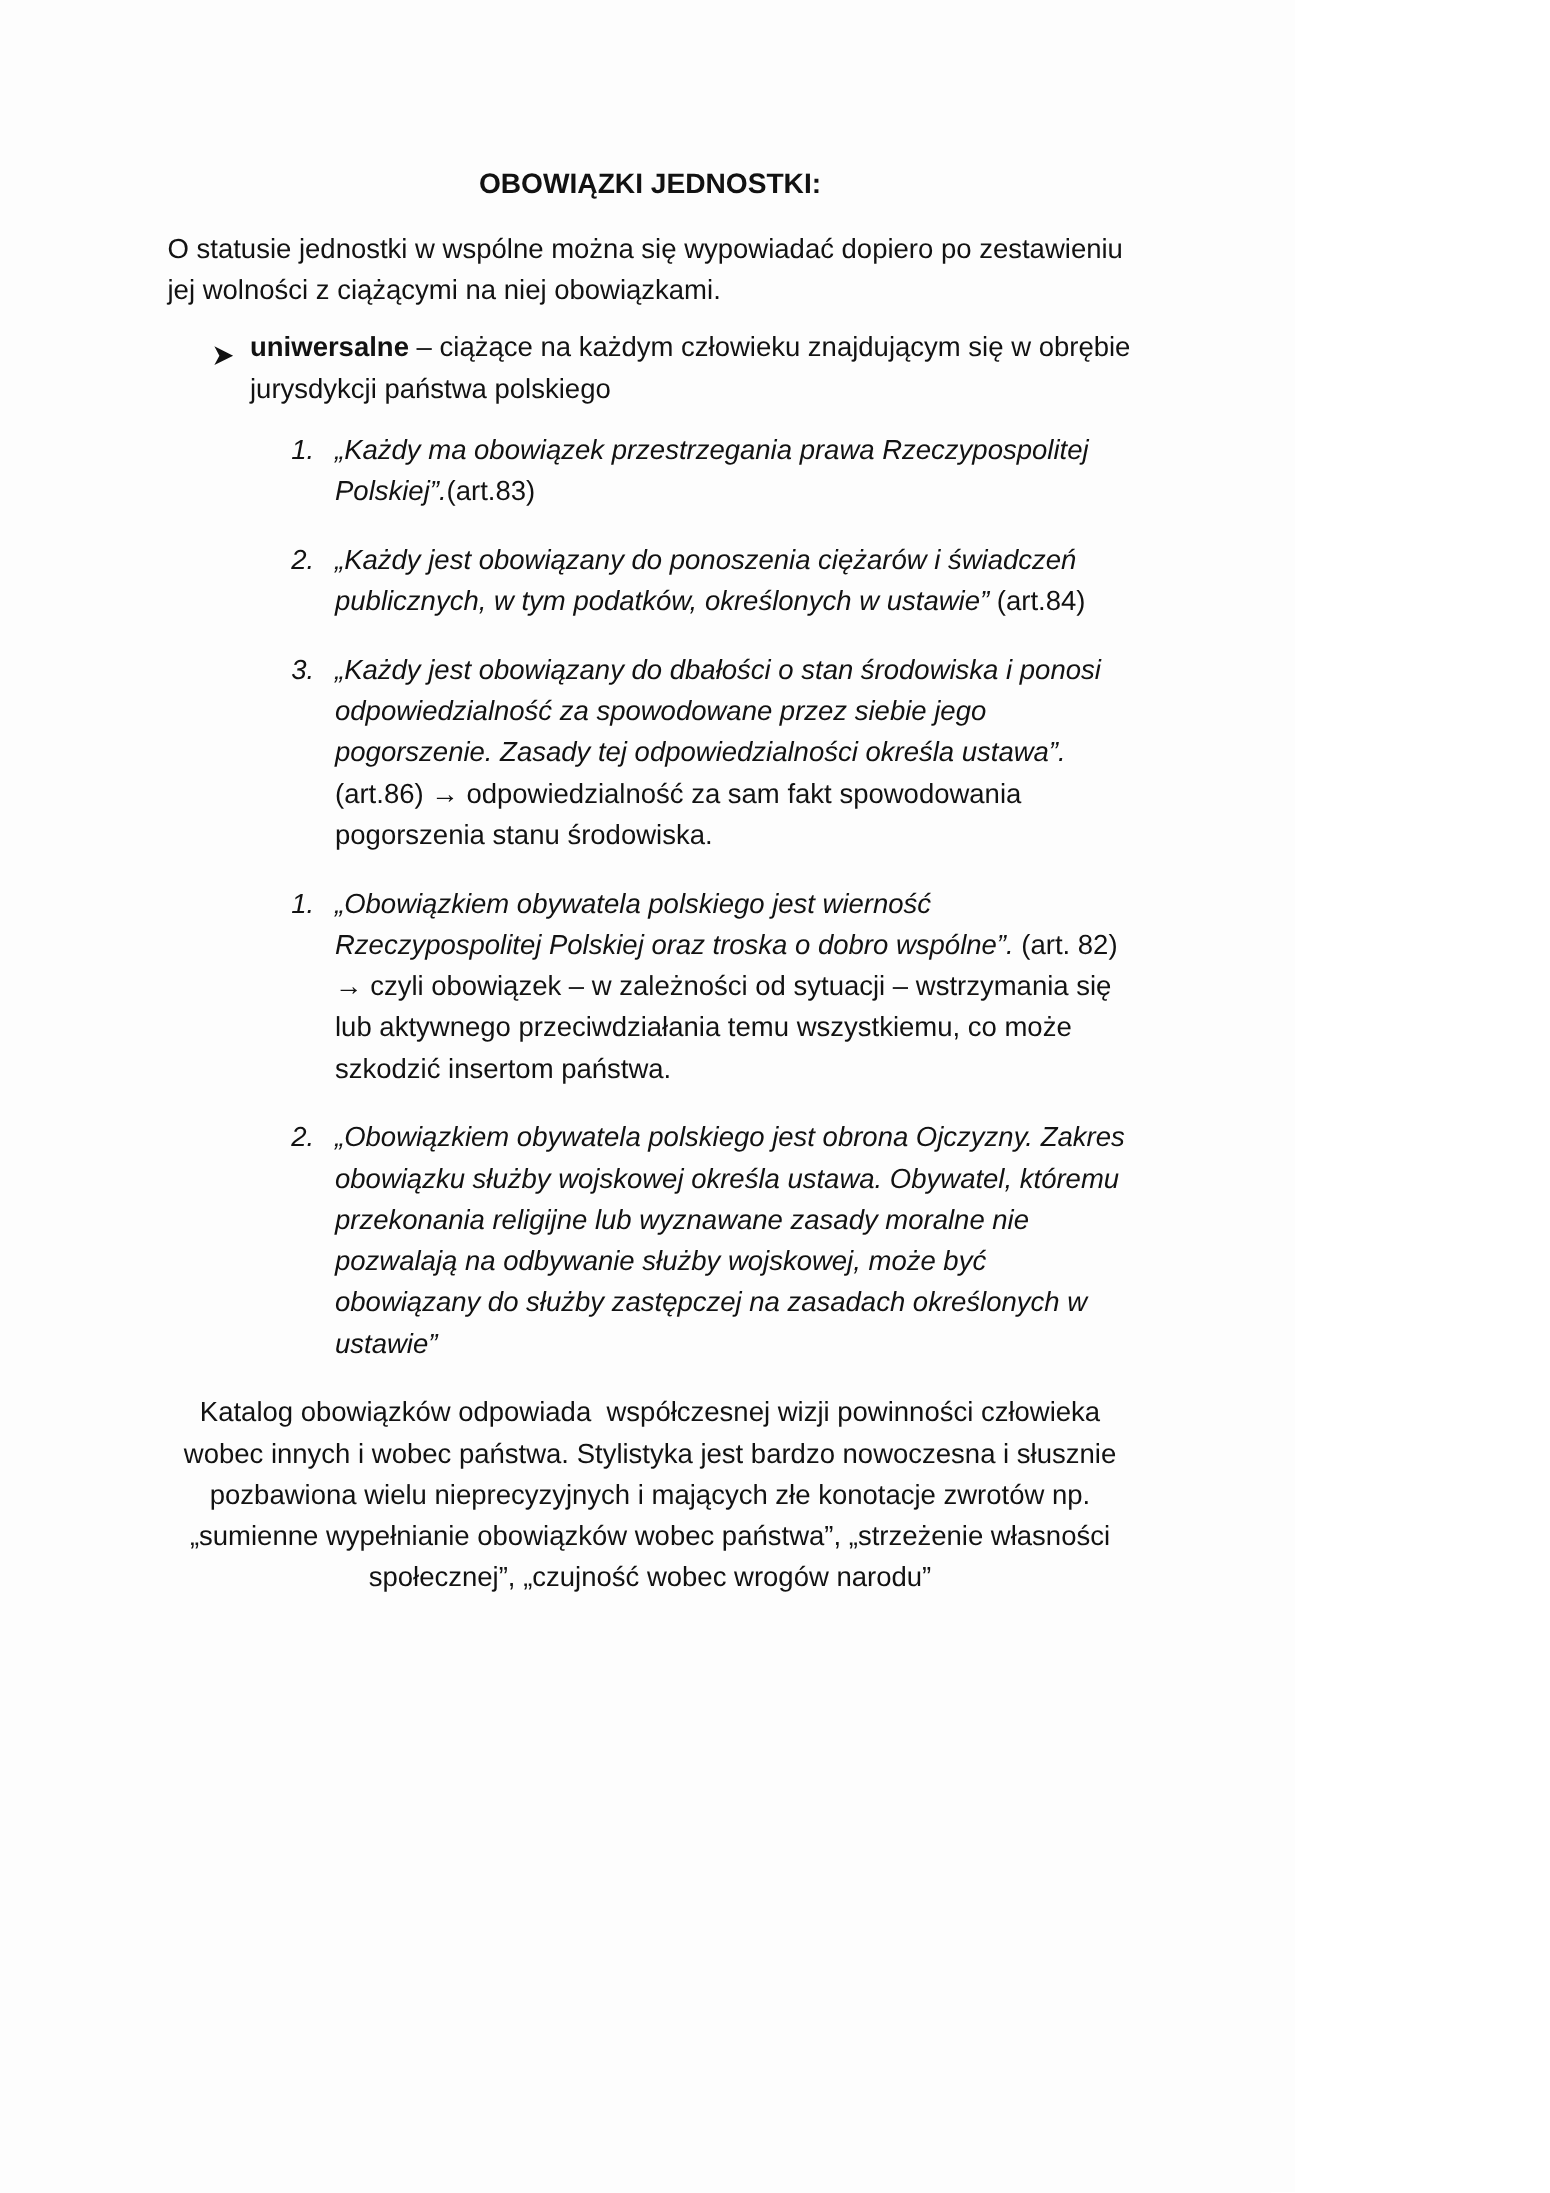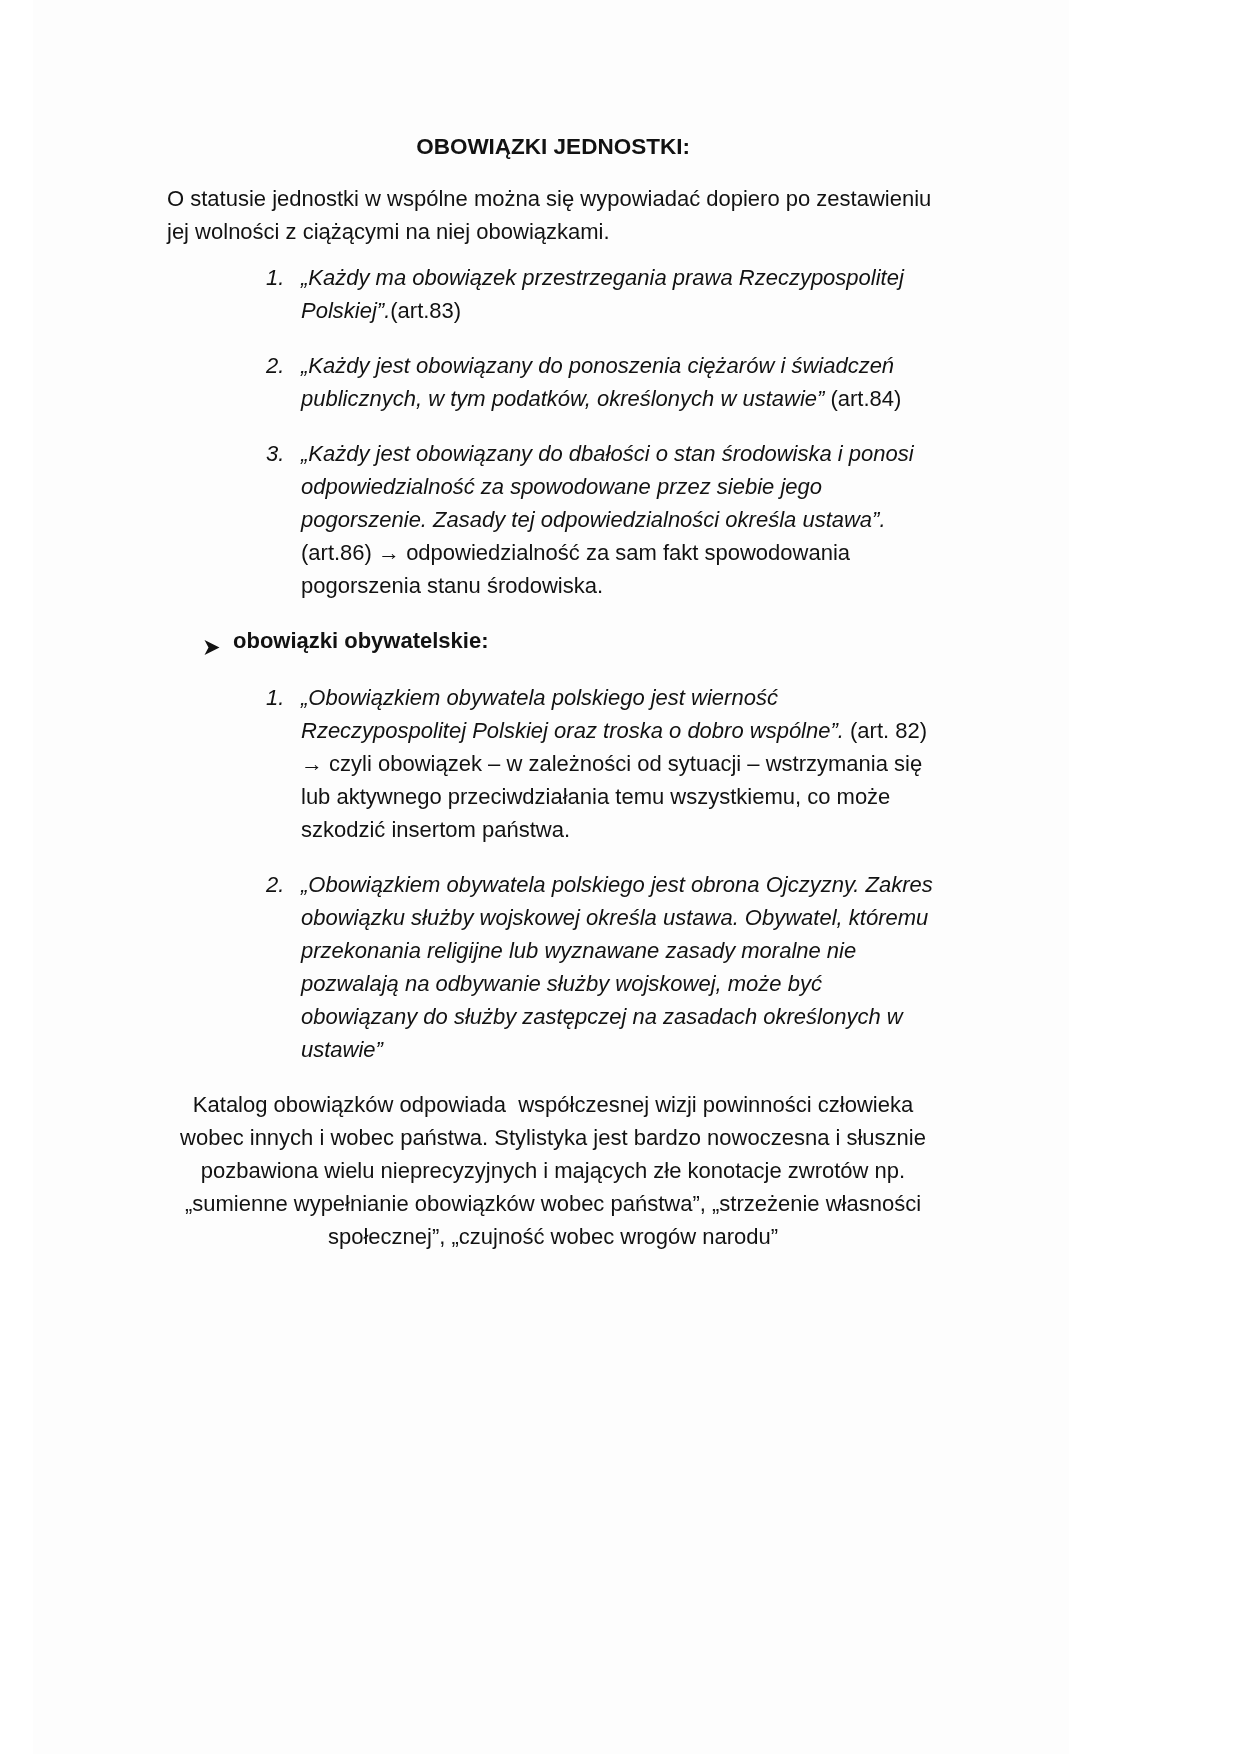--- a/index.html
+++ b/index.html
@@ -12,21 +12,20 @@
     width: 1036px;
     height: 1754px;
     box-sizing: border-box;
     background: #fdfdfd;
     padding: 130px 130px 40px 134px;
     font-family: "Liberation Sans", "DejaVu Sans", sans-serif;
     font-size: 22px;
     line-height: 33px;
     color: #121212;
     overflow: hidden;
-    margin-left: 33px;
   }
   .doc-title {
     font-size: 22.5px;
     font-weight: 700;
     text-align: center;
     margin: 0 0 19px 0;
   }
   p.para {
     margin: 0 0 13px 0;
     white-space: pre-wrap;
@@ -72,45 +71,45 @@
 <body>
 
 <div class="page">
 
   <h1 class="doc-title">OBOWIĄZKI JEDNOSTKI:</h1>
 
   <p class="para">O statusie jednostki w wspólne można się wypowiadać dopiero po zestawieniu jej wolności z ciążącymi na niej obowiązkami.</p>
 
 
   <div>
+    <div class="bullet-line">
+      <span class="bullet-marker">
+        <svg width="18" height="17" viewBox="0 0 18 17" aria-hidden="true">
+          <path d="M1.5 1 L16.5 8.5 L1.5 16 L5.5 8.5 Z" fill="#121212"></path>
+        </svg>
+      </span>
+      <span class="bullet-text"><span class="bold">uniwersalne</span><span> – ciążące na każdym człowieku znajdującym się w obrębie jurysdykcji państwa polskiego</span></span>
+    </div>
     <div class="num-list">
       <div class="num-item">
         <span class="num">1.</span>
         <span class="ntext"><span class="quote">„Każdy ma obowiązek przestrzegania prawa Rzeczypospolitej Polskiej”.</span><span class="tail">(art.83)</span></span>
       </div>
       <div class="num-item">
         <span class="num">2.</span>
         <span class="ntext"><span class="quote">„Każdy jest obowiązany do ponoszenia ciężarów i świadczeń publicznych, w tym podatków, określonych w ustawie”</span><span class="tail"> (art.84)</span></span>
       </div>
       <div class="num-item">
         <span class="num">3.</span>
         <span class="ntext"><span class="quote">„Każdy jest obowiązany do dbałości o stan środowiska i ponosi odpowiedzialność za spowodowane przez siebie jego pogorszenie. Zasady tej odpowiedzialności określa ustawa”.</span><span class="tail"> (art.86) → odpowiedzialność za sam fakt spowodowania pogorszenia stanu środowiska.</span></span>
       </div>
     </div>
   </div>
 
   <div>
-    <div class="bullet-line">
-      <span class="bullet-marker">
-        <svg width="18" height="17" viewBox="0 0 18 17" aria-hidden="true">
-          <path d="M1.5 1 L16.5 8.5 L1.5 16 L5.5 8.5 Z" fill="#121212"></path>
-        </svg>
-      </span>
-      <span class="bullet-text"><span class="bold">obowiązki obywatelskie:</span><span></span></span>
-    </div>
     <div class="num-list">
       <div class="num-item">
         <span class="num">1.</span>
         <span class="ntext"><span class="quote">„Obowiązkiem obywatela polskiego jest wierność Rzeczypospolitej Polskiej oraz troska o dobro wspólne”.</span><span class="tail"> (art. 82) → czyli obowiązek – w zależności od sytuacji – wstrzymania się lub aktywnego przeciwdziałania temu wszystkiemu, co może szkodzić insertom państwa.</span></span>
       </div>
       <div class="num-item">
         <span class="num">2.</span>
         <span class="ntext"><span class="quote">„Obowiązkiem obywatela polskiego jest obrona Ojczyzny. Zakres obowiązku służby wojskowej określa ustawa. Obywatel, któremu przekonania religijne lub wyznawane zasady moralne nie pozwalają na odbywanie służby wojskowej, może być obowiązany do służby zastępczej na zasadach określonych w ustawie”</span><span class="tail"></span></span>
       </div>
     </div>

